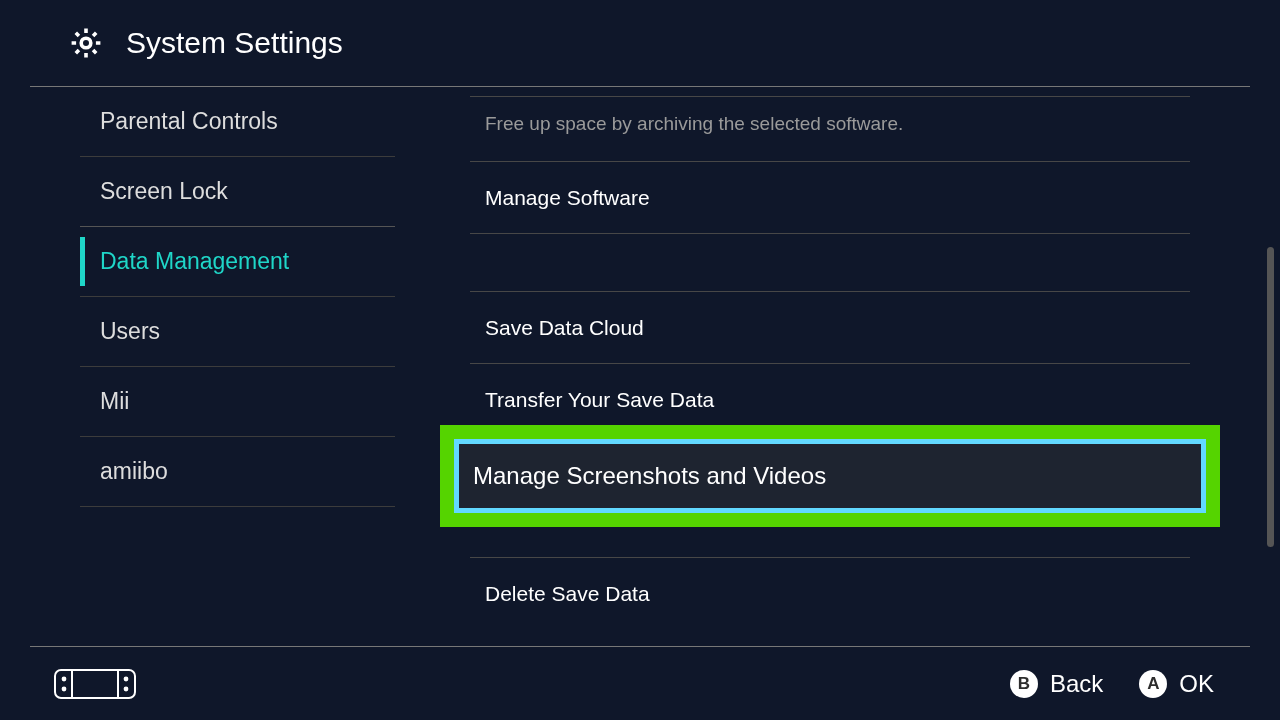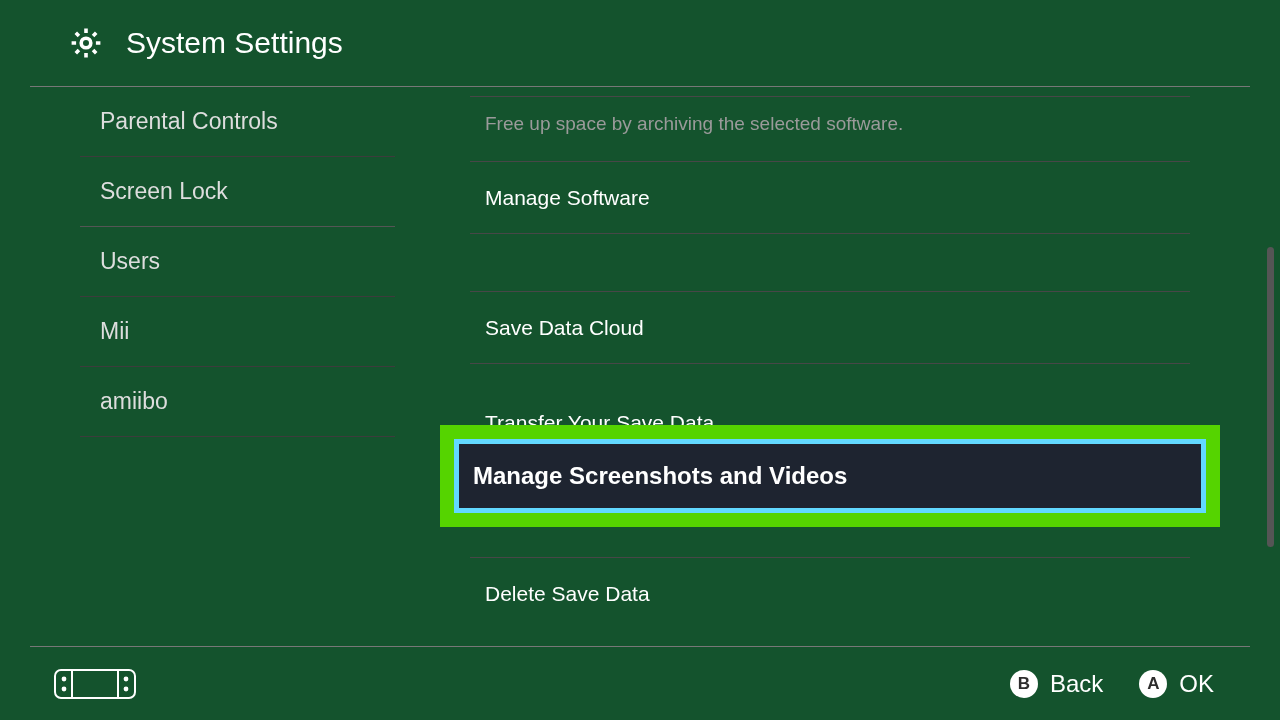--- a/index.html
+++ b/index.html
@@ -1,17 +1,17 @@
 <!DOCTYPE html>
 <html><head>
 <meta charset="utf-8">
 <style>
   * { box-sizing: border-box; margin: 0; padding: 0; }
   html, body { width: 1280px; height: 720px; overflow: hidden; background: #2d2d2d; font-family: -apple-system, "Segoe UI", Arial, sans-serif; color: #fff; }
-  .screen { width: 1280px; height: 720px; position: relative; background: #14532d; }
+  .screen { width: 1280px; height: 720px; position: relative; background: #0f172a; }
 
   
   .header { position: absolute; left: 30px; right: 30px; top: 0; height: 87px; display: flex; align-items: center; border-bottom: 1px solid #777; }
   .gear { width: 36px; height: 36px; margin-left: 38px; margin-right: 22px; position: relative; }
   .gear svg { width: 36px; height: 36px; display: block; }
   .title { font-size: 30px; font-weight: 400; color: #fff; }
 
   
   .main { position: absolute; top: 87px; left: 0; right: 0; bottom: 74px; display: flex; }
   .sidebar { width: 415px; height: 100%; overflow: hidden; padding-left: 80px; padding-right: 0; position: relative; }
@@ -23,21 +23,21 @@
 
   
   .content { flex: 1; height: 100%; overflow: hidden; position: relative; }
   .scrollbar { position: absolute; right: 6px; top: 160px; width: 7px; height: 300px; background: #555; border-radius: 4px; }
   .content-inner { position: absolute; left: 55px; right: 90px; top: 9px; }
   .row { height: 72px; display: flex; align-items: center; font-size: 21px; color: #fff; border-top: 1px solid #474747; padding-left: 15px; cursor: pointer; }
   .desc { font-size: 19px; color: #9a9a9a; padding: 16px 0 26px 15px; border-top: 1px solid #474747; }
   .gap { height: 58px; border-top: 1px solid #474747; }
 
   
-  .hl-wrap { position: absolute; left: 440px; right: 60px; top: 425px; background: #55d400; padding: 14px; font-weight: bold; }
+  .hl-wrap { position: absolute; left: 440px; right: 60px; top: 425px; background: #55d400; padding: 14px; }
   .hl-border { border: 5px solid #62d9ff; background: #1e2430; padding: 4px; }
   .hl-row { height: 56px; display: flex; align-items: center; font-size: 24px; color: #fff; padding-left: 10px; }
 
   
   .footer { position: absolute; left: 30px; right: 30px; bottom: 0; height: 74px; border-top: 1px solid #777; display: flex; align-items: center; }
   .controller { margin-left: 24px; }
   .controller svg { display: block; }
   .footer-spacer { flex: 1; }
   .hint { display: flex; align-items: center; margin-right: 36px; font-size: 24px; color: #fff; }
   .hint .btn { width: 28px; height: 28px; border-radius: 50%; background: #fff; color: #2d2d2d; display: flex; align-items: center; justify-content: center; font-weight: 700; font-size: 17px; margin-right: 12px; }
@@ -59,20 +59,23 @@
 
   <div class="main">
     <div class="sidebar">
       <div class="sidebar-inner">
         <div class="side-item">
             <span>Parental Controls</span>
           </div>
         <div class="side-item side-group-bottom">
             <span>Screen Lock</span>
           </div>
+        <div class="side-item active">
+            <span>Data Management</span>
+          </div>
         <div class="side-item">
             <span>Users</span>
           </div>
         <div class="side-item">
             <span>Mii</span>
           </div>
         <div class="side-item">
             <span>amiibo</span>
           </div>
       </div>
@@ -81,21 +84,21 @@
     <div class="content">
       <div class="content-inner">
         <div class="desc">Free up space by archiving the selected software.</div>
         <div class="row">
             <span>Manage Software</span>
           </div>
         <div class="gap"></div>
         <div class="row">
             <span>Save Data Cloud</span>
           </div>
-        <div class="row" style="border-top:1px solid #474747;align-items:flex-end;">
+        <div class="row" style="border-top:1px solid #474747;">
             <span>Transfer Your Save Data</span>
           </div>
         <div style="height:122px"></div>
         <div class="row" style="border-top:1px solid #474747;">
             <span>Delete Save Data</span>
           </div>
       </div>
       <div class="scrollbar"></div>
     </div>
   </div>

